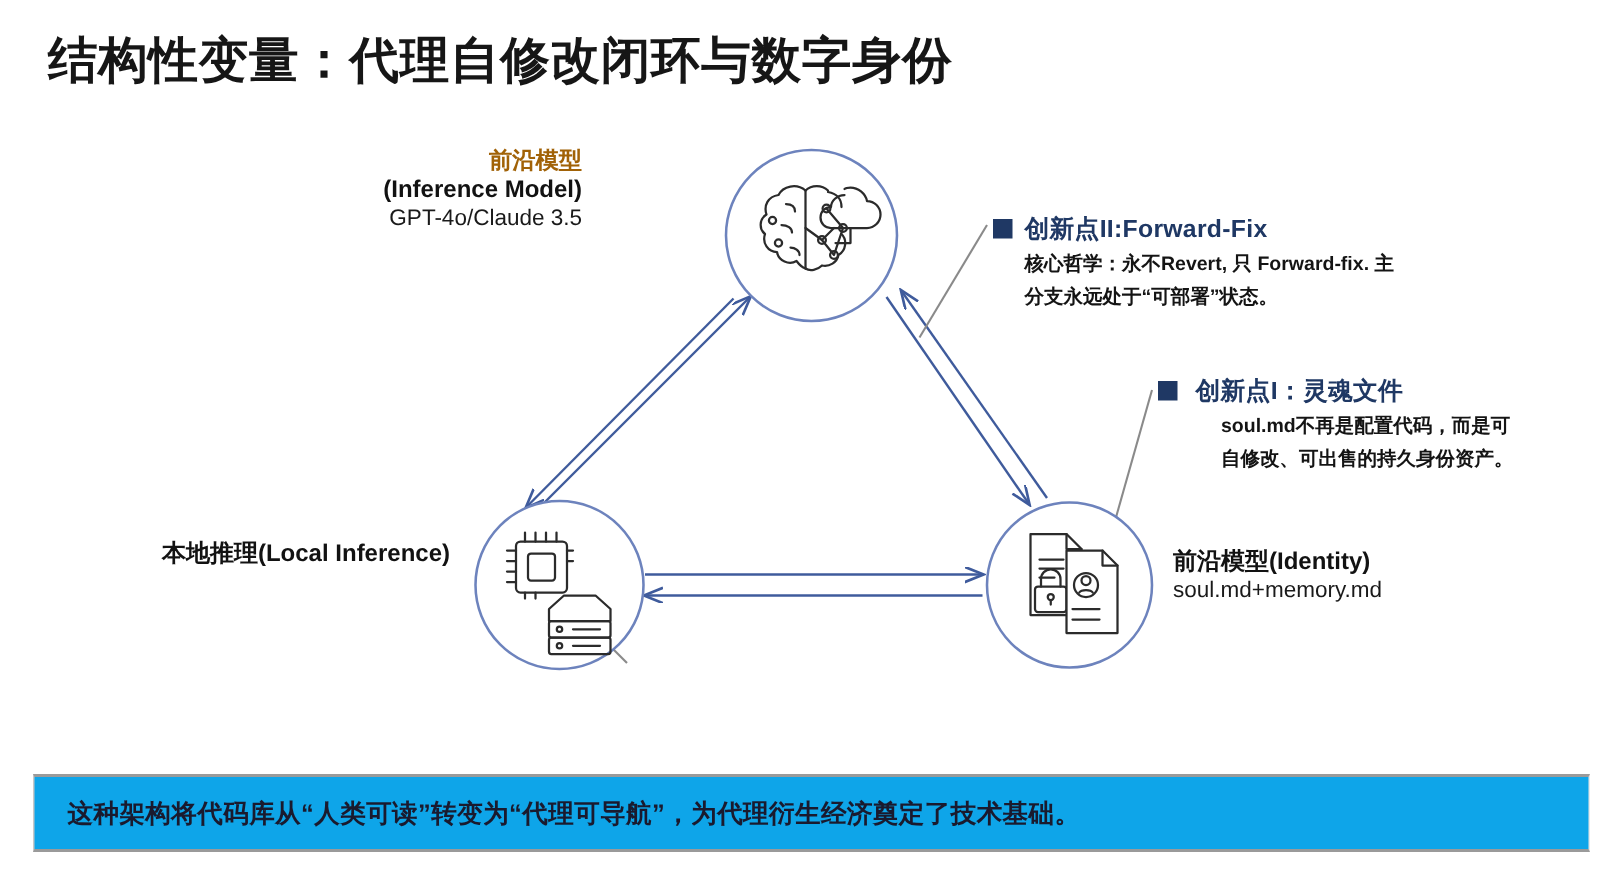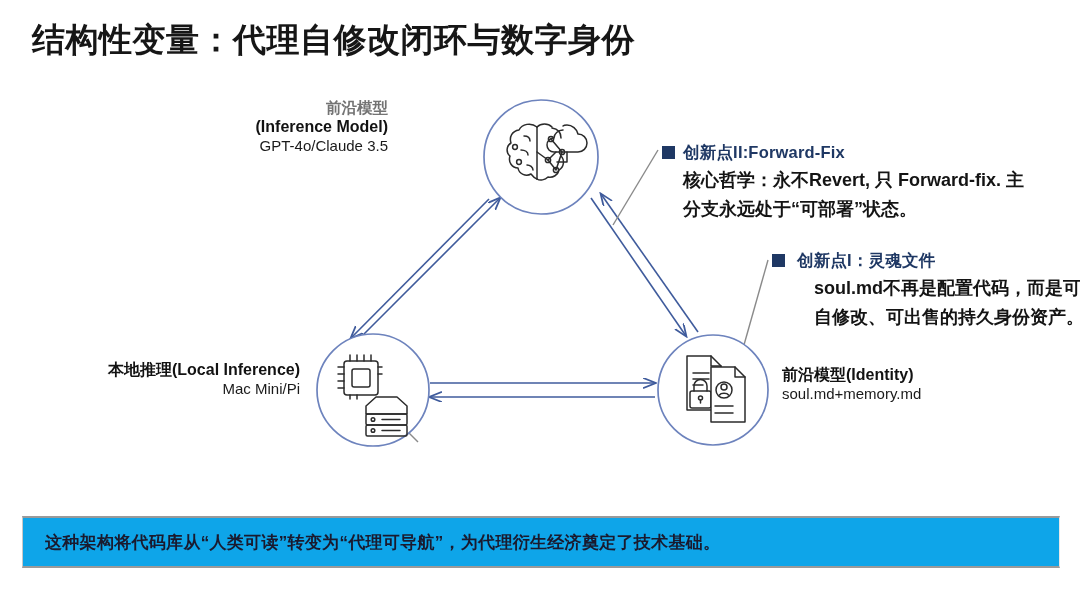--- a/index.html
+++ b/index.html
@@ -45,21 +45,21 @@
   }
 
   
   .node-label {
     position: absolute;
     line-height: 1.25;
   }
   .node-label .cn-line {
     font-size: 15.5px;
     font-weight: bold;
-    color: #737373;
+    color: #a16207;
     white-space: nowrap;
   }
   .node-label .en-line {
     font-size: 16px;
     font-weight: bold;
     color: #121212;
     white-space: nowrap;
   }
   .node-label .sub-line {
     font-size: 15px;
@@ -104,21 +104,21 @@
     flex: 0 0 auto;
     background: #1f3864;
   }
   .anno-title {
     font-size: 16.5px;
     font-weight: bold;
     color: #1f3864;
     letter-spacing: 0.2px;
   }
   .anno-body {
-    font-size: 18px;
+    font-size: 13px;
     font-weight: bold;
     color: #141414;
     line-height: 1.45;
     white-space: nowrap;
   }
 
   #anno-forward-fix { left: 662px; top: 72px; }
   #anno-forward-fix .anno-body { margin-left: 21px; margin-top: 3px; }
 
   #anno-soul-file { left: 772px; top: 180px; }
@@ -265,21 +265,20 @@
   </svg>
 
   <div class="node-label" id="node-frontier-label">
     <div class="cn-line">前沿模型</div>
     <div class="en-line">(Inference Model)</div>
     <div class="sub-line">GPT-4o/Claude 3.5</div>
   </div>
 
   <div class="node-label" id="node-local-label">
     <div class="en-line">本地推理(Local Inference)</div>
-    <div class="sub-line">Mac  Mini/Pi</div>
   </div>
 
   <div class="node-label" id="node-identity-label">
     <div class="en-line">前沿模型(Identity)</div>
     <div class="sub-line">soul.md+memory.md</div>
   </div>
 
   <div class="annotation" id="anno-forward-fix">
     <div class="anno-head">
       <span class="anno-bullet"></span>

